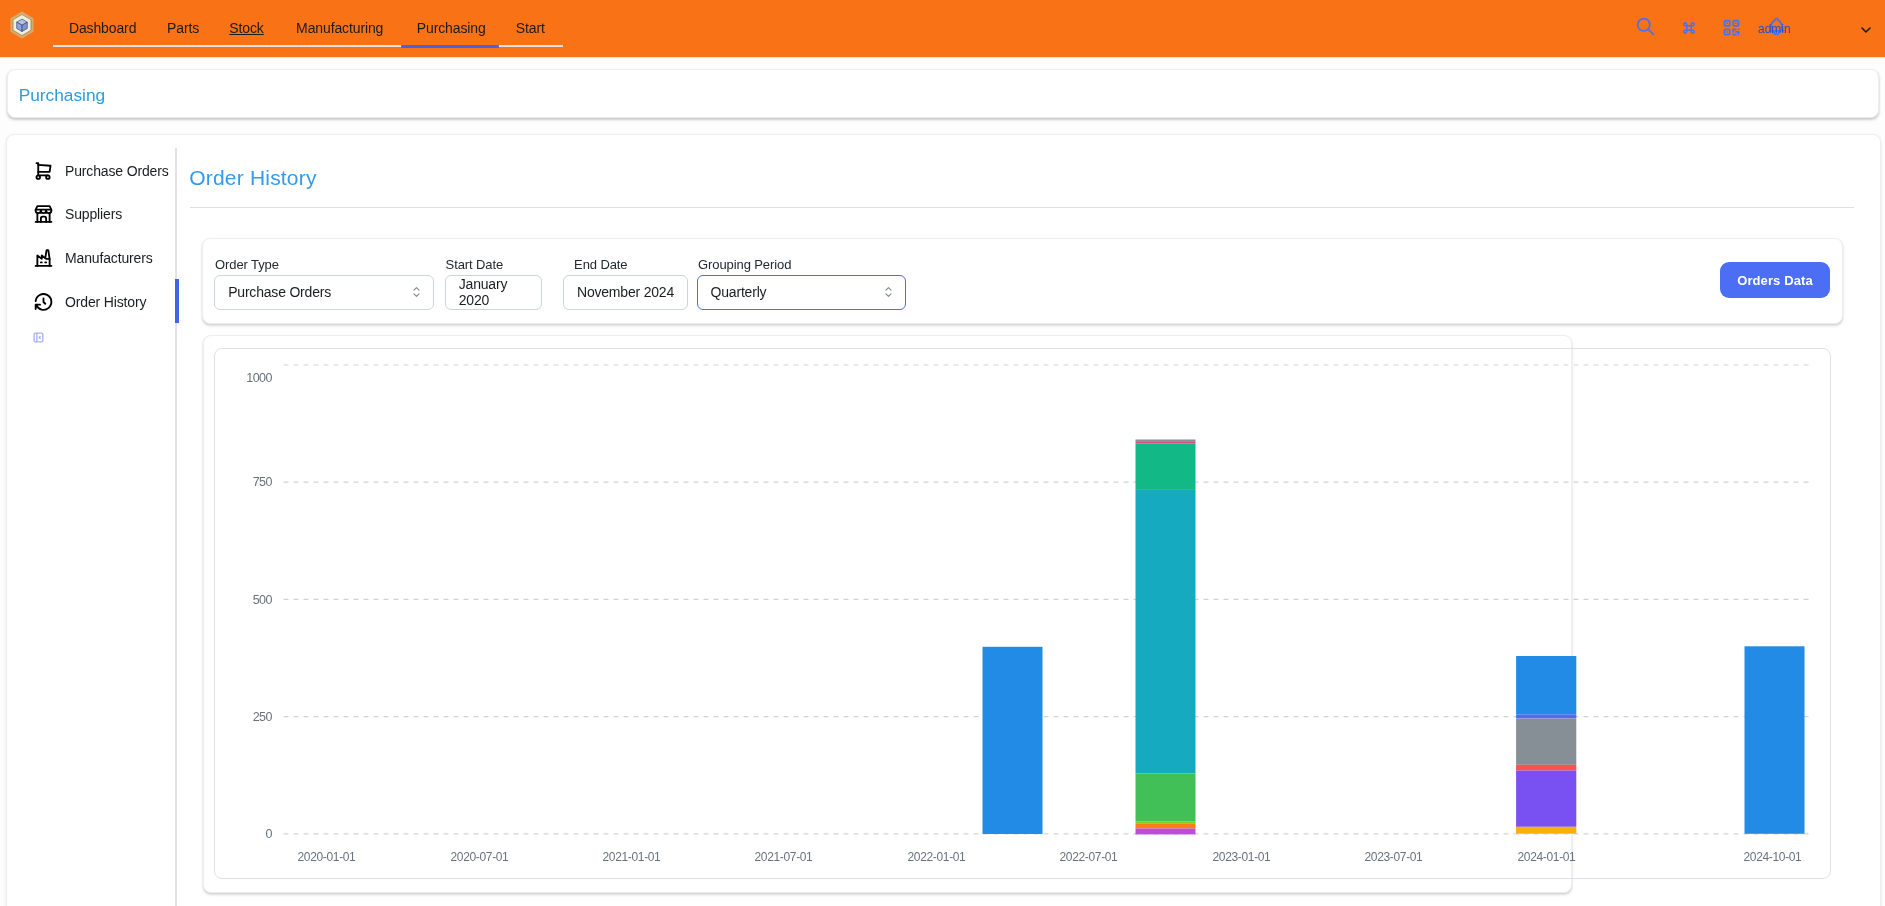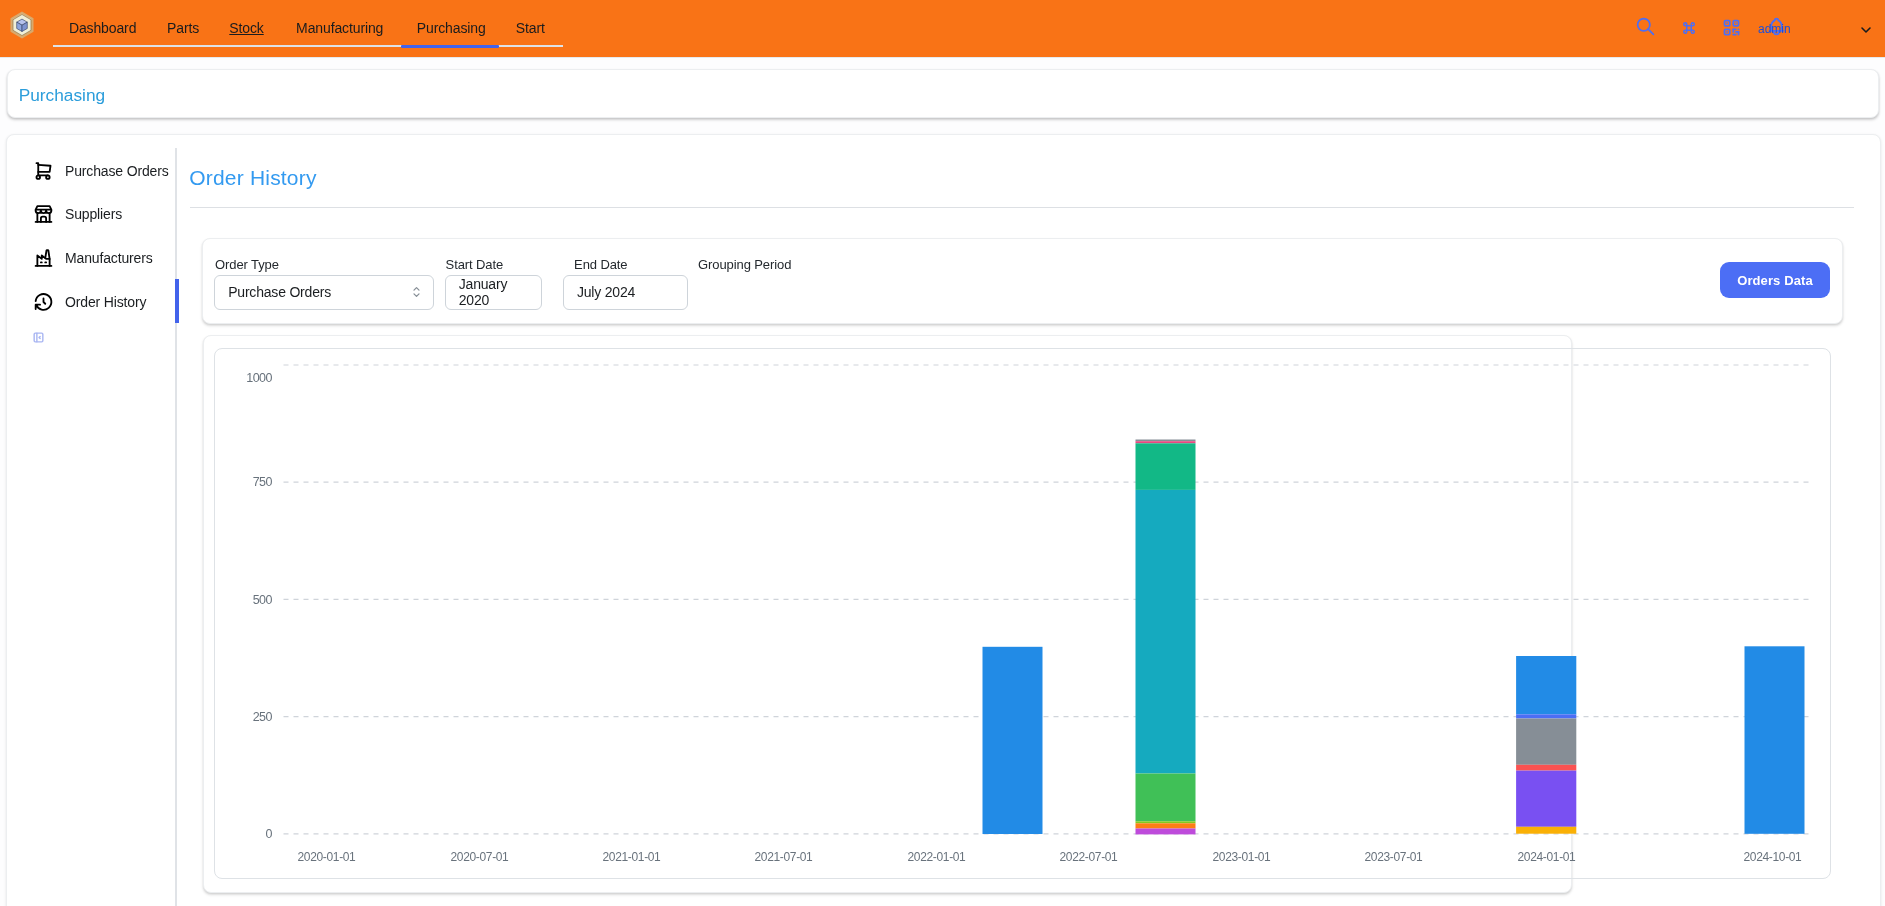--- a/index.html
+++ b/index.html
@@ -142,21 +142,27 @@
       <div class="flabel" style="left:242.5px;text-align:right;">Start Date</div>
       <div class="flabel" style="left:371px;">End Date</div>
       <div class="flabel" style="left:495px;text-align:right;">Grouping Period</div>
       <div class="fbox" style="left:11.1px; width:219.8px;">Purchase Orders
         <svg class="chev" width="15" height="15" viewBox="0 0 24 24" fill="none" stroke="currentColor" stroke-width="2" stroke-linecap="round" stroke-linejoin="round">
           <path d="M8 9l4 -4l4 4"></path>
           <path d="M16 15l-4 4l-4 -4"></path>
         </svg>
       </div>
       <div class="fbox" style="left:241.7px; width:97px;">January 2020</div>
-      <div class="fbox" style="left:359.9px; width:125px;">July 2024</div>
+      <div class="fbox" style="left:359.9px; width:125px;">November 2024</div>
+      <div class="fbox" style="left:494.2px; width:208.4px; border:1.7px solid #4d6cf0; padding-left:12.3px;">Quarterly
+        <svg class="chev" width="15" height="15" viewBox="0 0 24 24" fill="none" stroke="currentColor" stroke-width="2" stroke-linecap="round" stroke-linejoin="round">
+          <path d="M8 9l4 -4l4 4"></path>
+          <path d="M16 15l-4 4l-4 -4"></path>
+        </svg>
+      </div>
       <div id="export">Orders Data</div>
     </div>
 
     <div id="ccard">
       <div id="cpanel"></div>
       <svg class="abs" style="left:10.9px; top:11.9px;" width="1616" height="531" viewBox="0 0 1616 531" font-family="Liberation Sans, sans-serif">
 
         <g stroke="#cfd4da" stroke-width="1.2" stroke-dasharray="5 5">
           <line x1="69.5" y1="17" x2="1599" y2="17"></line>
           <line x1="69.5" y1="134.2" x2="1599" y2="134.2"></line>

